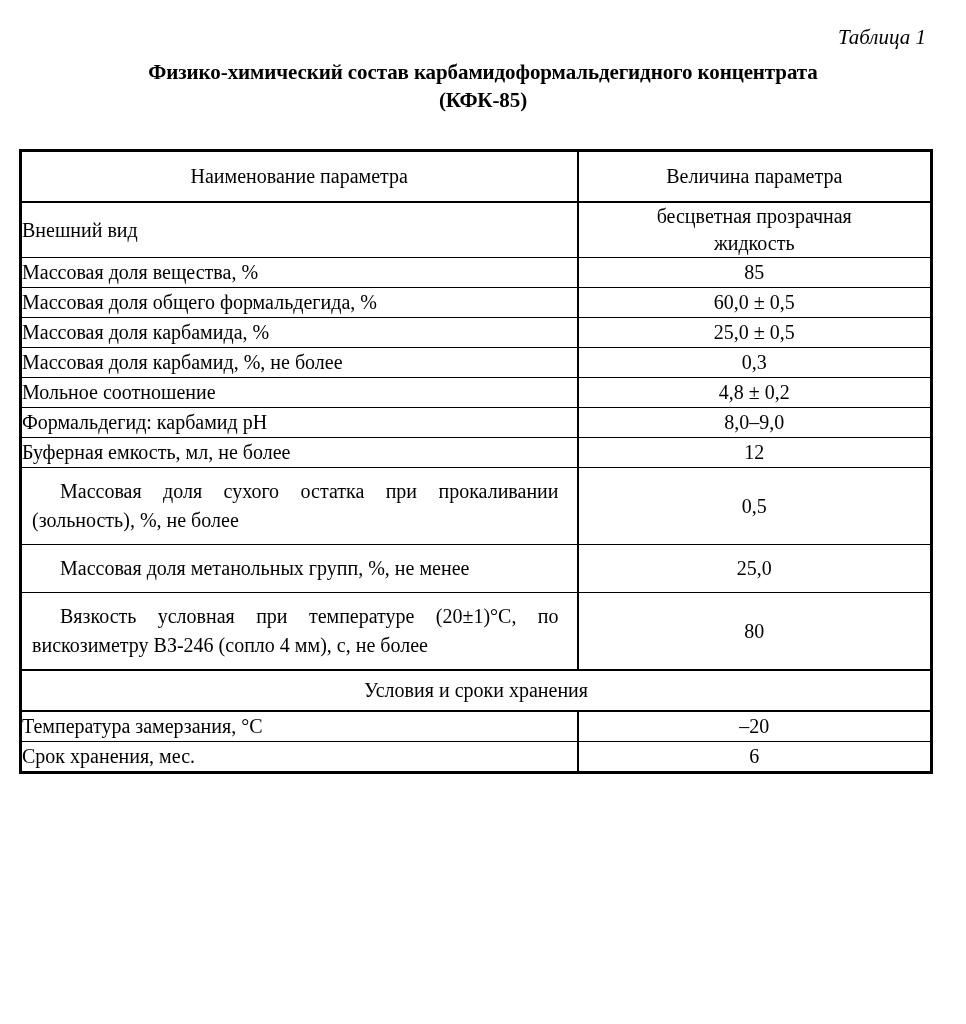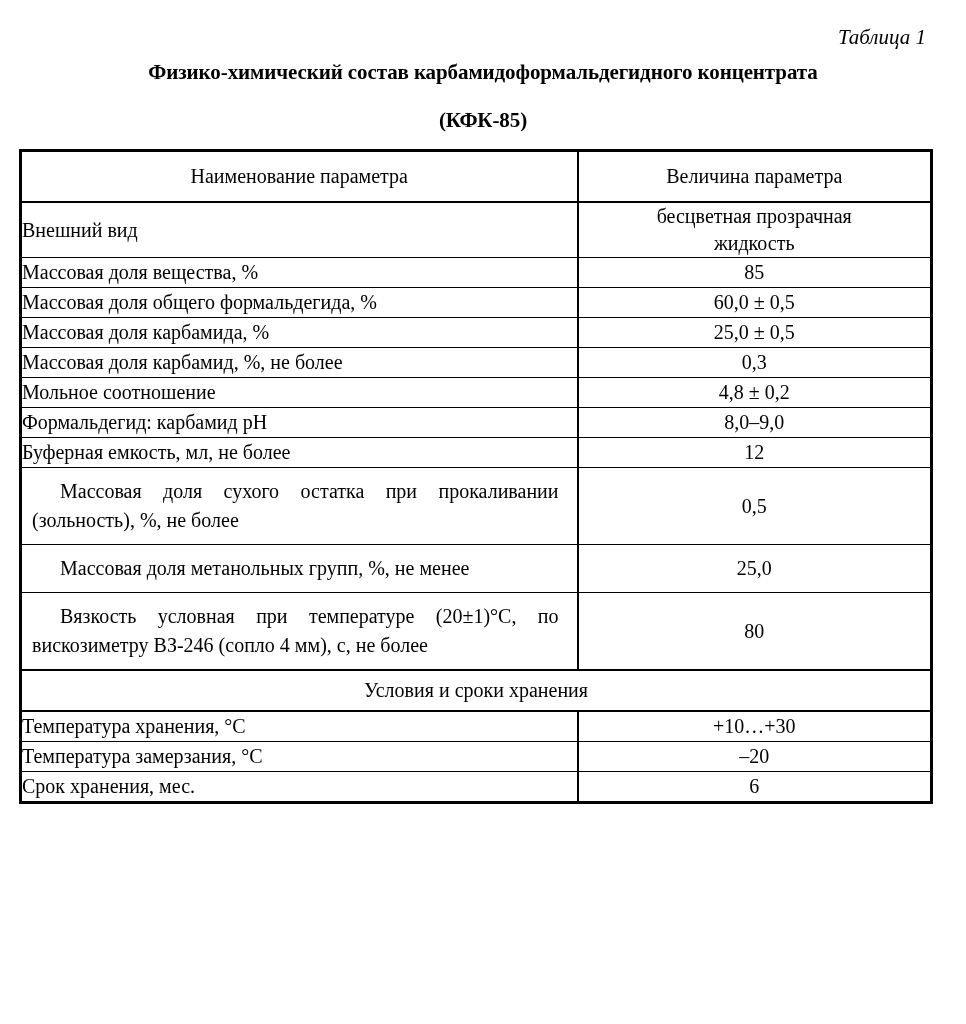--- a/index.html
+++ b/index.html
@@ -41,21 +41,20 @@
     left: 40px;
     width: 886px;
     text-align: center;
     font-weight: bold;
     font-size: 21px;
     line-height: 28px;
     letter-spacing: -0.1px;
   }
   .table-title .line2 {
     display: block;
-    margin-top: 20px;
   }
 
   
   .data-table {
     position: absolute;
     left: 19px;
     top: 149px;
     width: 911px;
     border-collapse: collapse;
     table-layout: fixed;
@@ -220,24 +219,20 @@
 
       <tr>
         <td class="cell-name justify">Вязкость условная при температуре (20±1)°С, по вискозиметру ВЗ-246 (сопло 4 мм), с, не более</td>
         <td class="cell-val">80</td>
       </tr>
 
       <tr class="section-row">
         <td class="span-cell" colspan="2">Условия и сроки хранения</td>
       </tr>
 
-      <tr>
-        <td class="cell-name">Температура хранения, °С</td>
-        <td class="cell-val">+10…+30</td>
-      </tr>
 
       <tr>
         <td class="cell-name">Температура замерзания, °С</td>
         <td class="cell-val">–20</td>
       </tr>
 
       <tr>
         <td class="cell-name">Срок хранения, мес.</td>
         <td class="cell-val">6</td>
       </tr>

